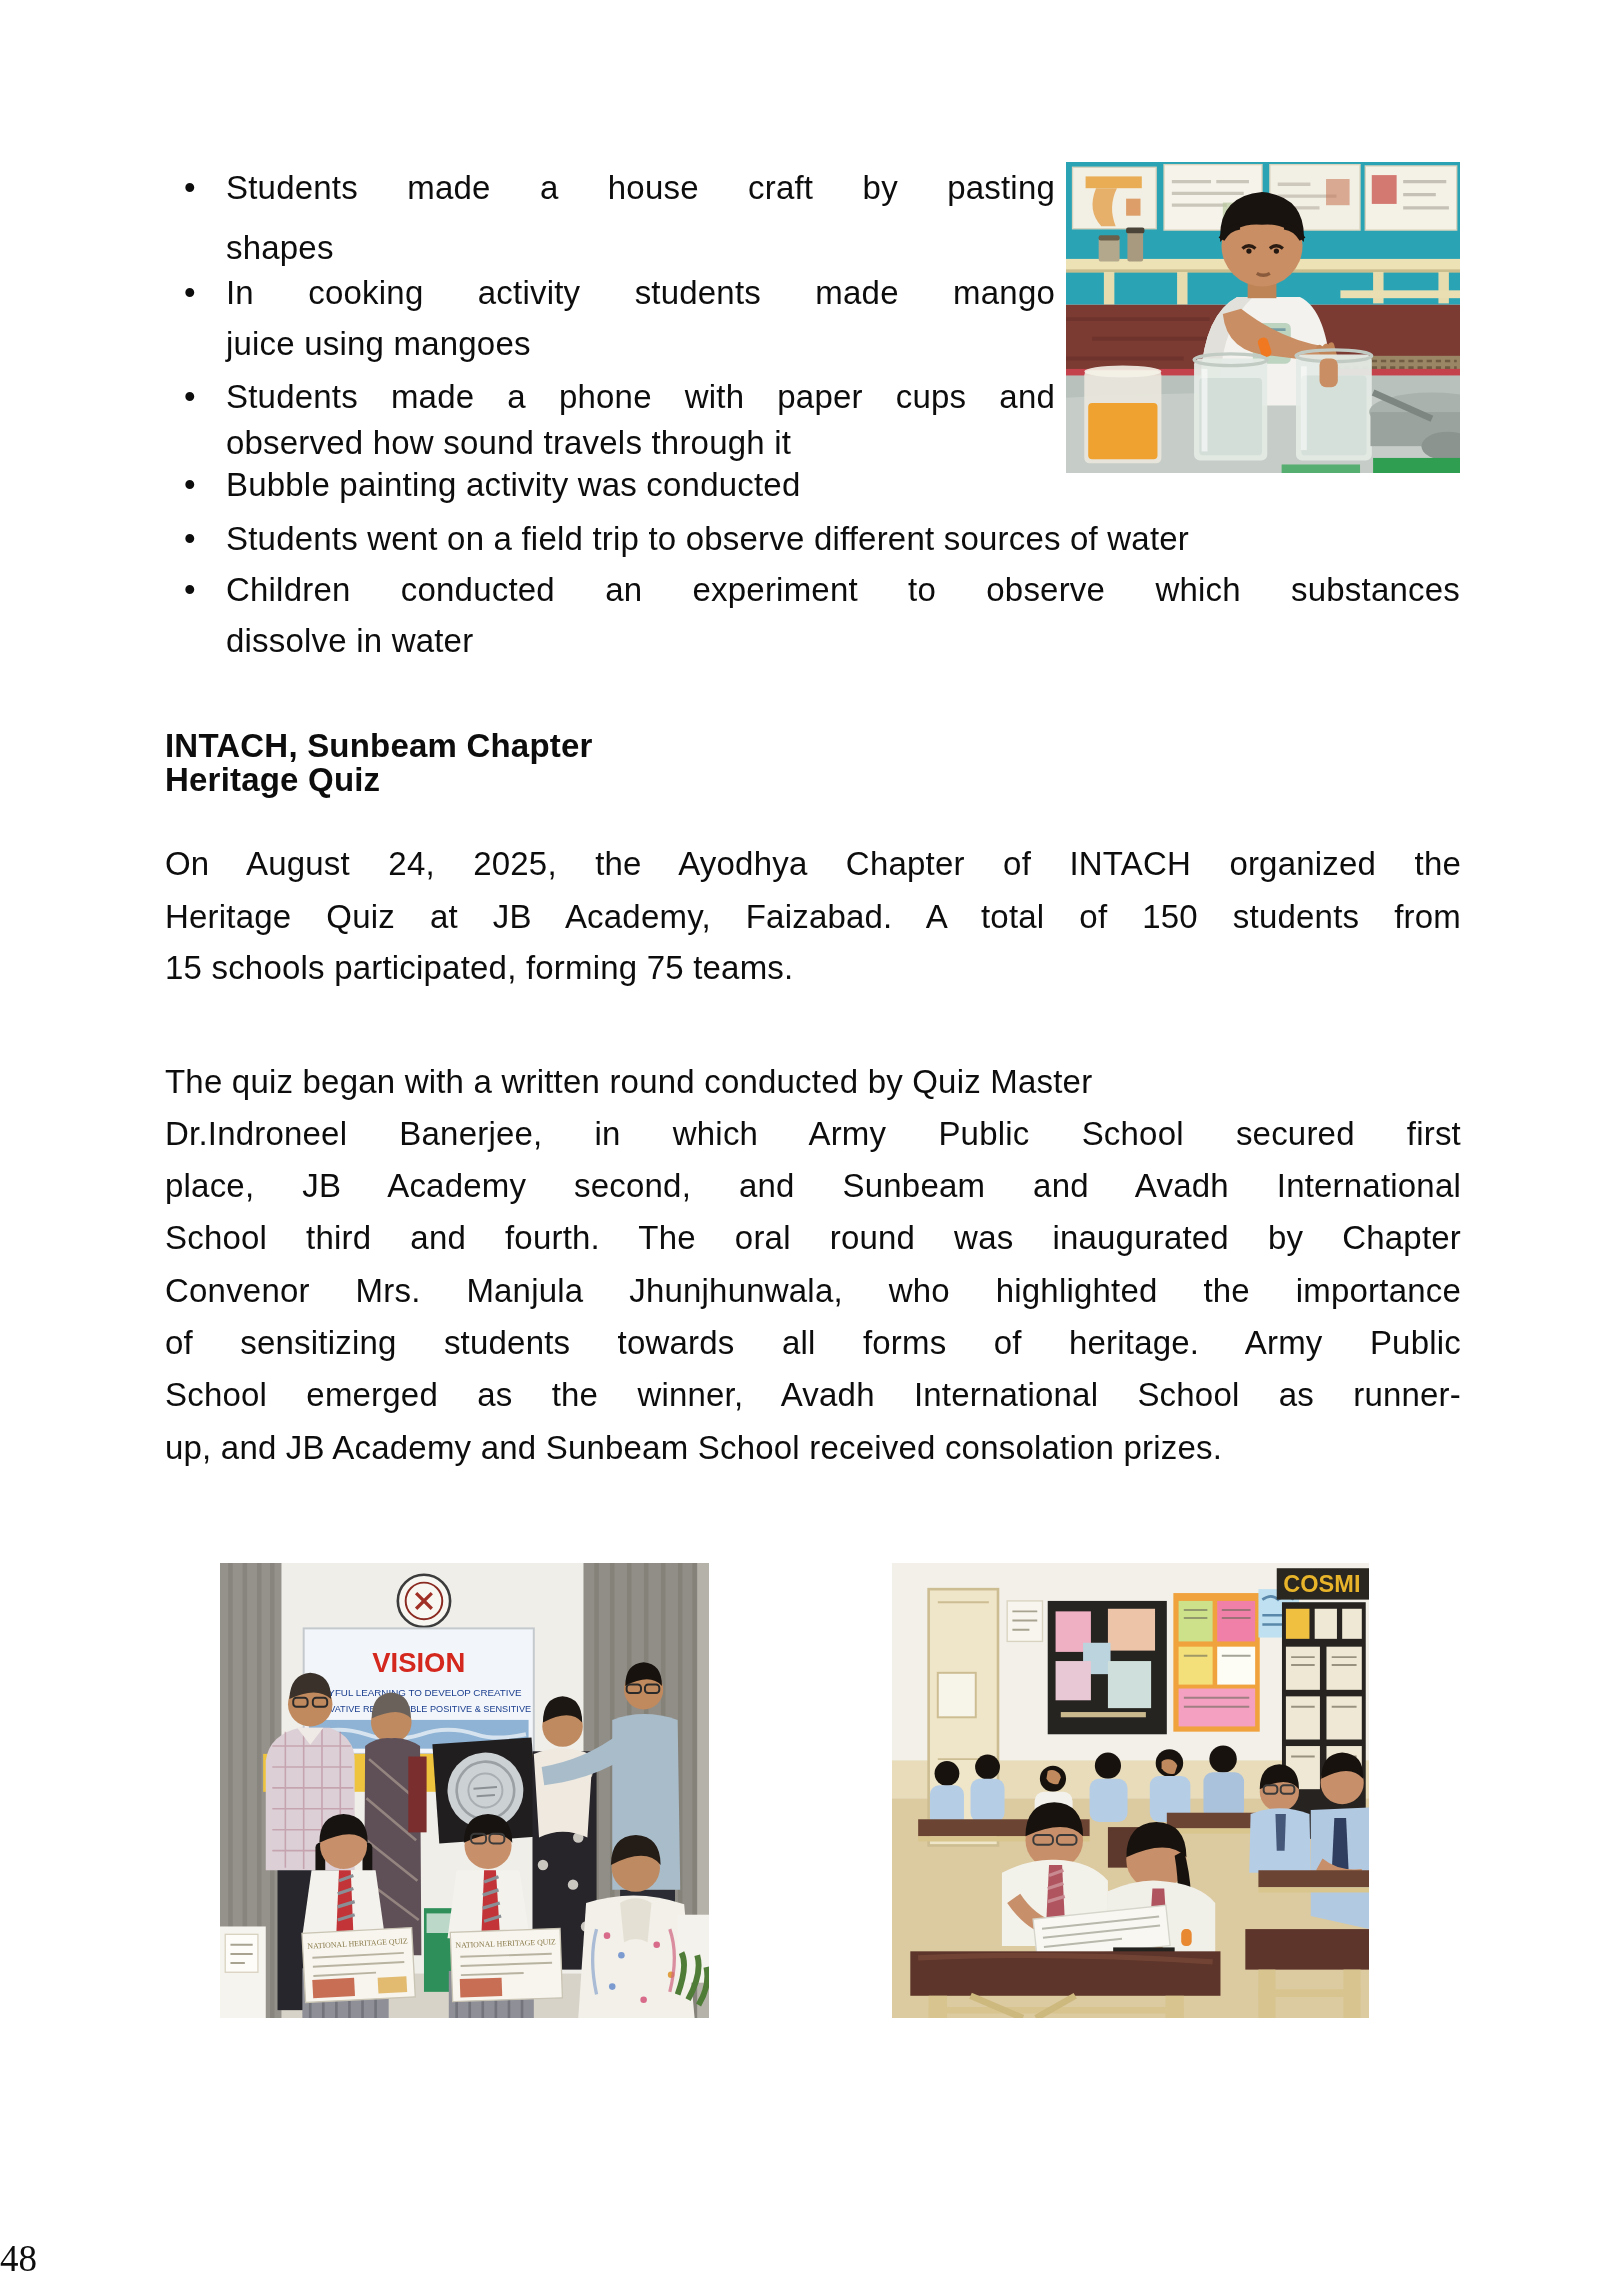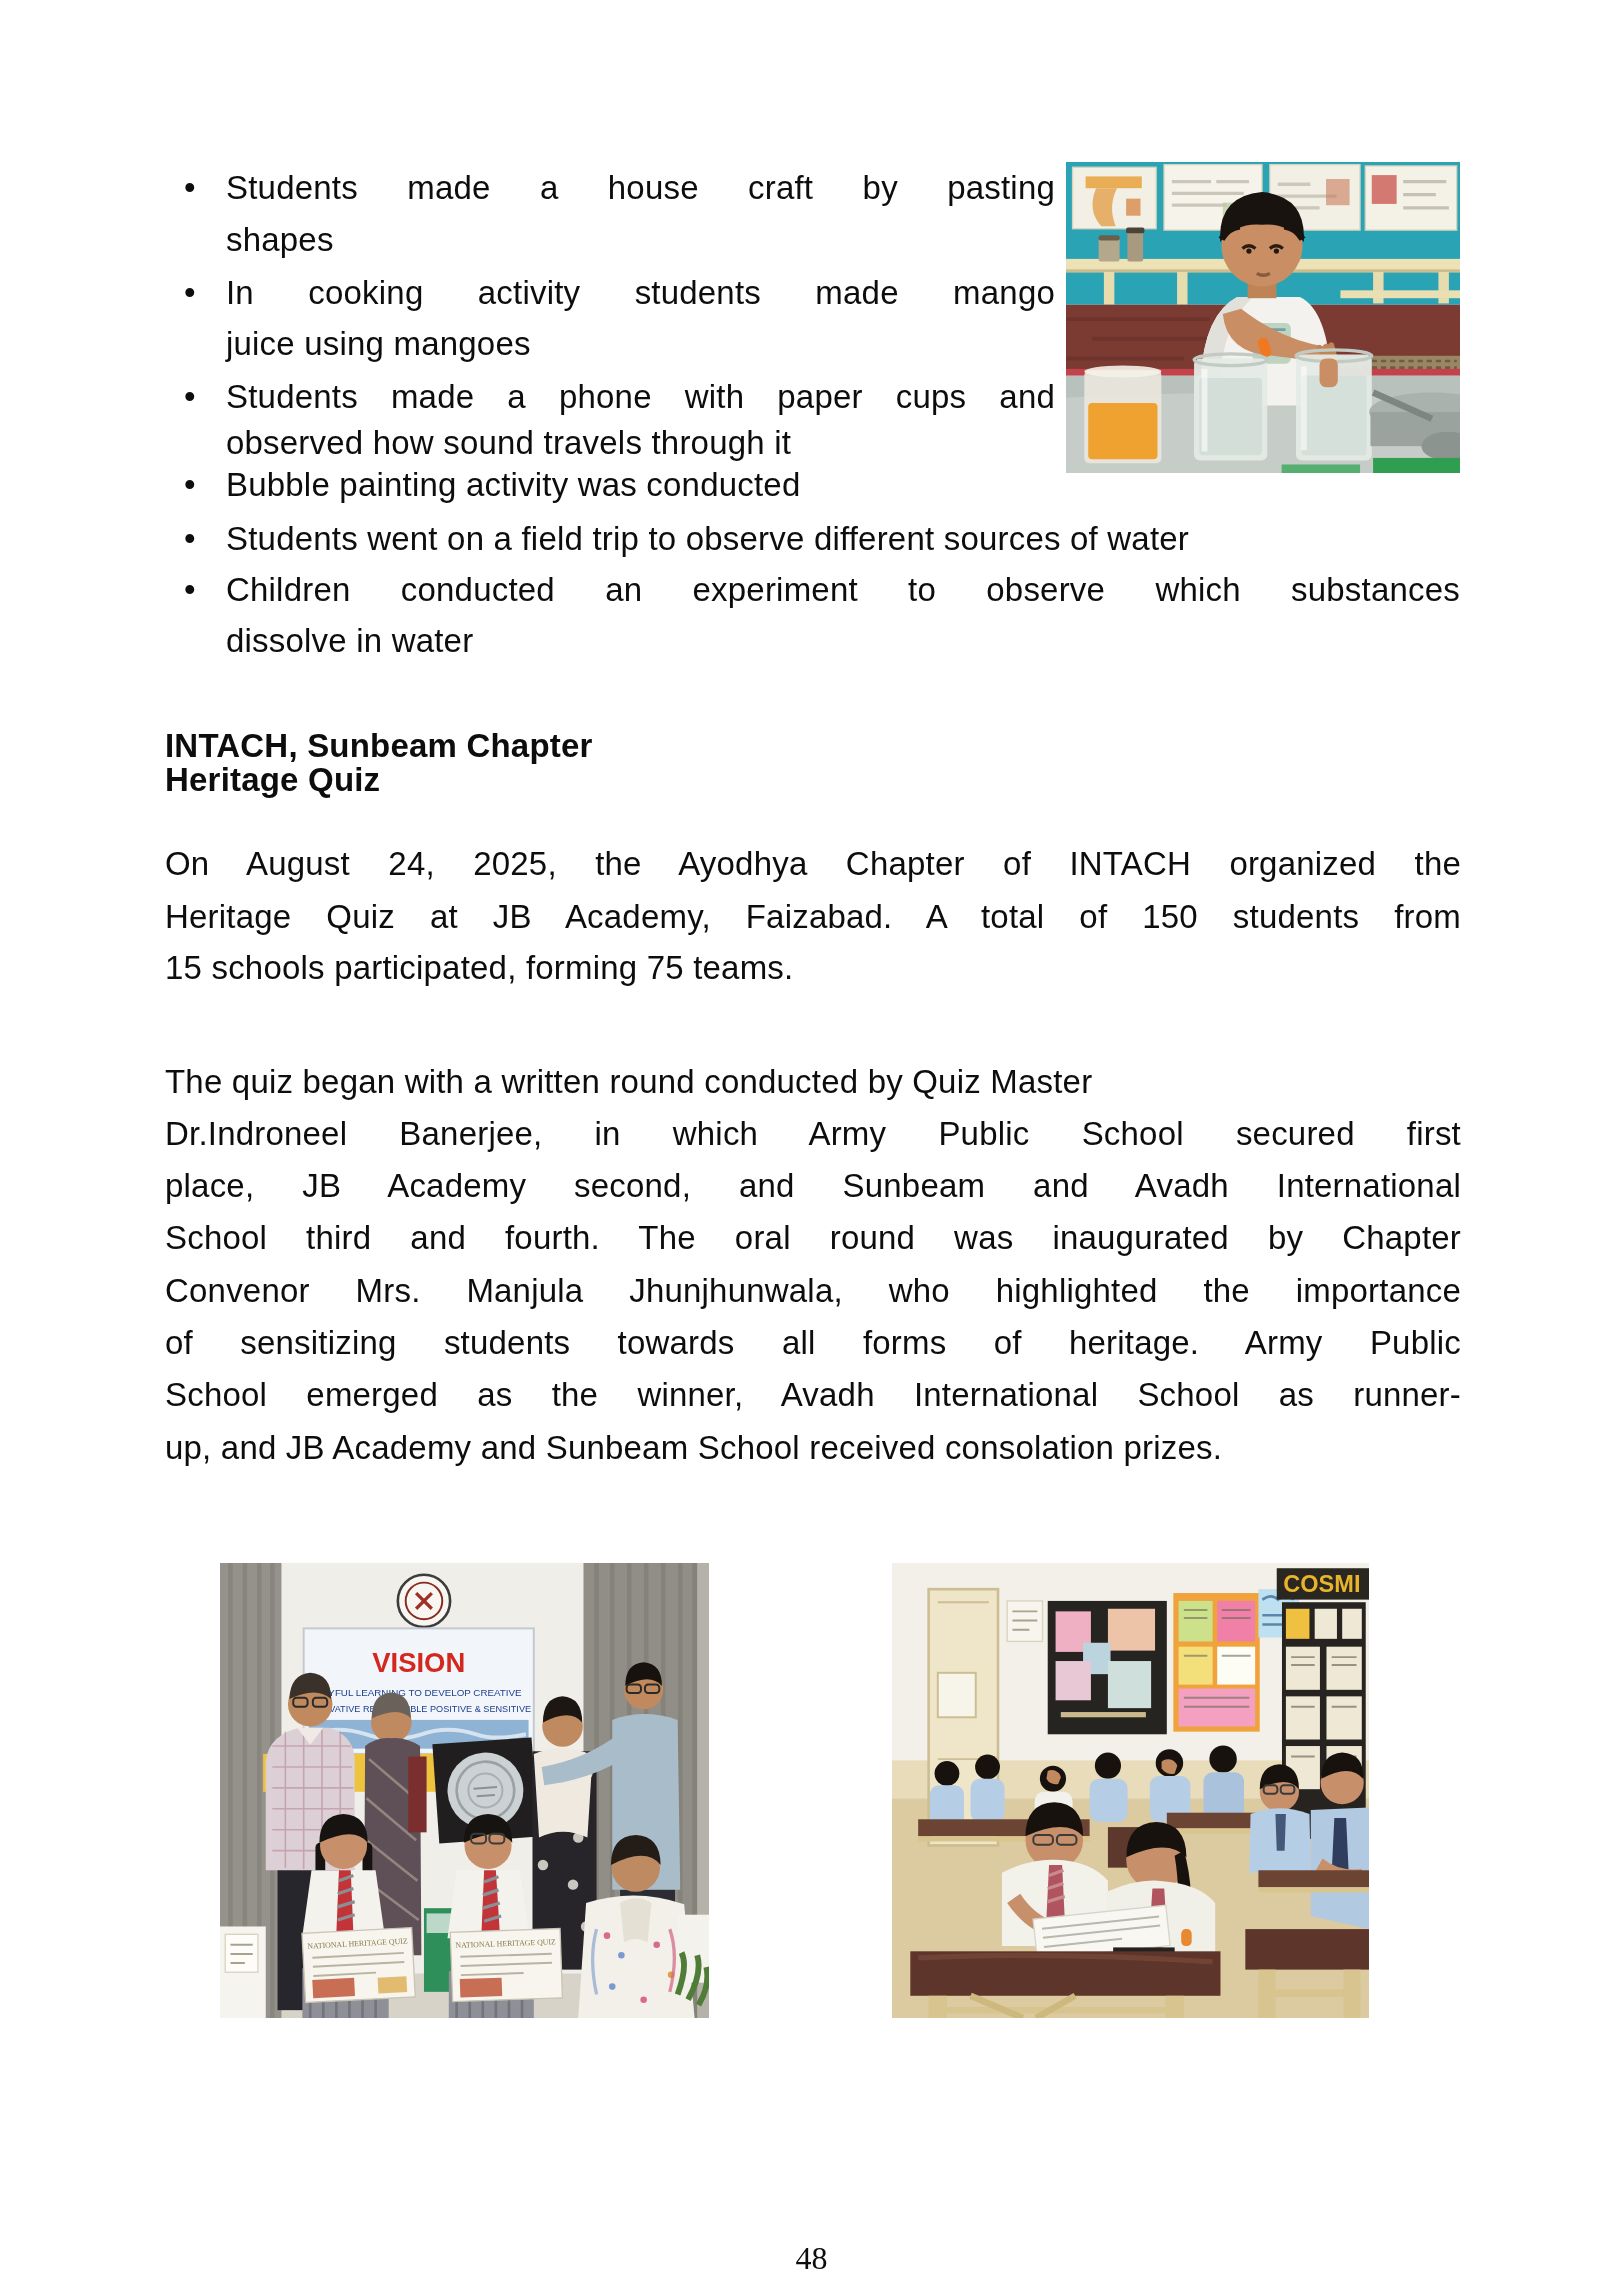--- a/index.html
+++ b/index.html
@@ -11,22 +11,22 @@
     position:absolute;font-size:33px;line-height:52px;white-space:nowrap;
     letter-spacing:0.2px;
   }
   .just{white-space:normal;text-align:justify;text-align-last:justify;text-justify:inter-word;}
   .bold{font-weight:bold;}
   .marker{left:184px;width:33px;}
   .bl{left:226px;width:829px;}
   .bw{left:226px;width:1234px;}
   .pl{left:165px;width:1296px;}
   .pagenum{
-    position:absolute;top:2239px;left:0;width:1623px;text-align:center;
-    font-family:"Liberation Serif", serif;font-size:32px;line-height:39px;
+    position:absolute;top:2239px;left:0;width:1623px;
+    font-family:"Liberation Serif", serif;font-size:37px;line-height:39px;
   }
   .photo{position:absolute;overflow:hidden;}
   .photo svg{display:block;width:100%;height:100%;}
 </style>
 </head>
 <body>
 
 <div class="page">
 
   <div class="photo" style="left:1066px;top:162px;width:394px;height:311px">
@@ -107,21 +107,21 @@
       <rect x="466" y="382" width="137" height="52" fill="#9ba39e"></rect>
       <ellipse cx="584" cy="434" rx="40" ry="22" fill="#8c948f"></ellipse>
       <path d="M470 352 l90 40" stroke="#7e8682" stroke-width="10"></path>
       <rect x="470" y="452" width="133" height="23" fill="#2f9e50"></rect>
       <rect x="330" y="462" width="120" height="13" fill="#3aa85a" opacity="0.8"></rect>
     </svg>
   </div>
 
   <div class="line marker" style="top:162px">•</div>
   <div class="line bl just" style="top:162px">Students made a house craft by pasting</div>
-  <div class="line bl" style="top:214px">shapes</div>
+  <div class="line bl" style="top:222px">shapes</div>
 
   <div class="line marker" style="top:267px">•</div>
   <div class="line bl just" style="top:267px">In cooking activity students made mango</div>
   <div class="line bl" style="top:318px">juice using mangoes</div>
 
   <div class="line marker" style="top:371px">•</div>
   <div class="line bl just" style="top:371px">Students made a phone with paper cups and</div>
   <div class="line bl" style="top:417px">observed how sound travels through it</div>
 
   <div class="line marker" style="top:459px">•</div>

